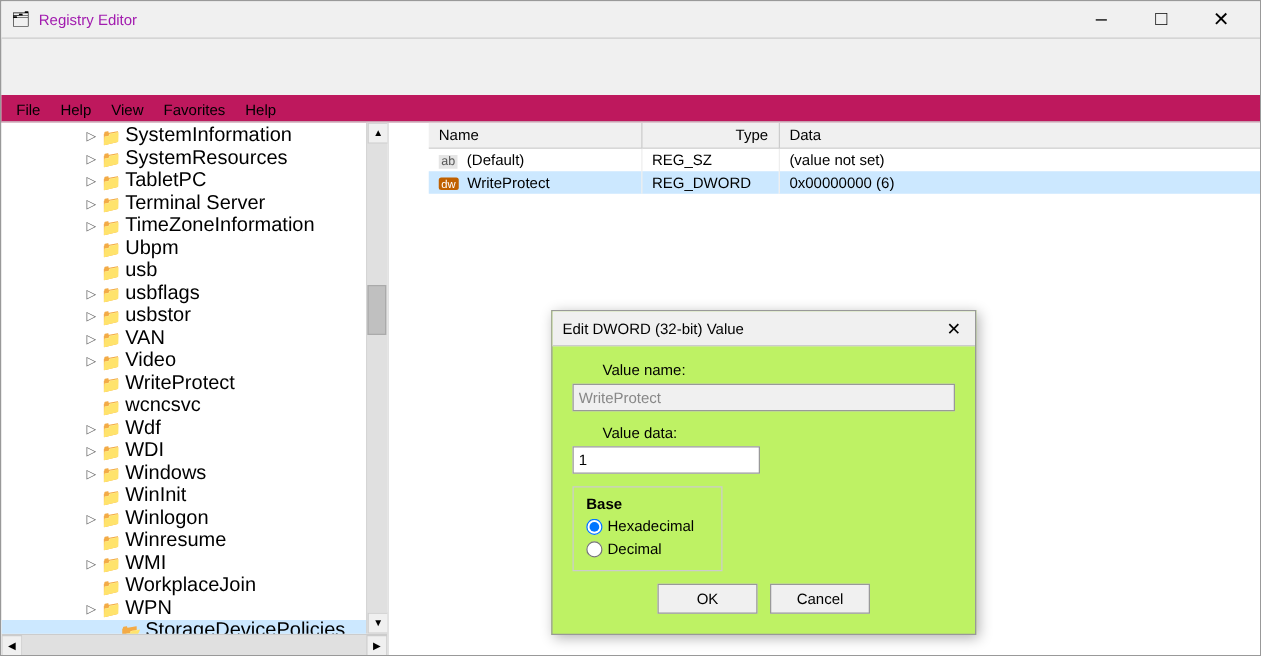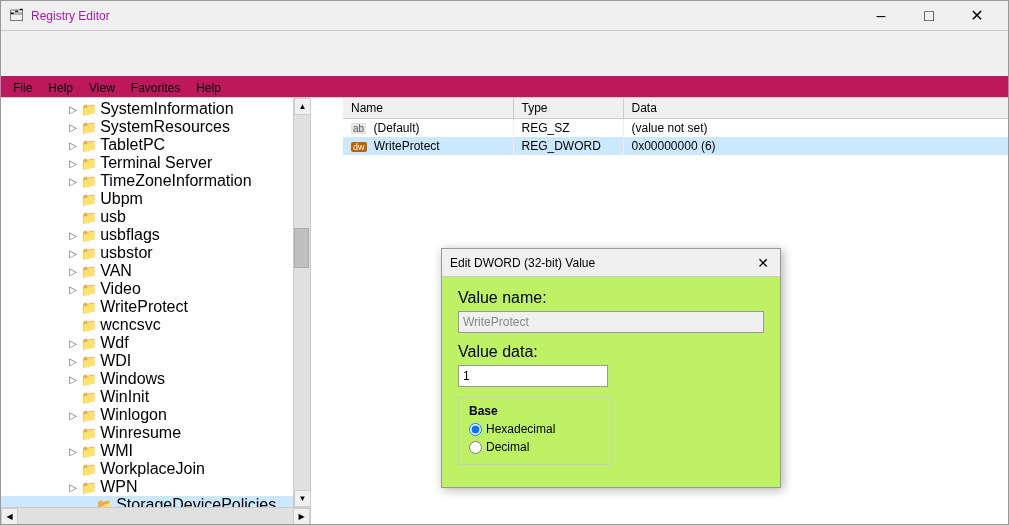--- a/index.html
+++ b/index.html
@@ -197,22 +197,23 @@
       display: flex;
       align-items: center;
       justify-content: center;
     }
 
     .dialog-body {
       padding: 12px 16px;
     }
 
     .dialog-label {
-      font-size: 16px;
+      font-size: 12px;
       margin-bottom: 4px;
+      margin-left: 24px;
     }
 
     .dialog-input {
       width: 100%;
       height: 22px;
       border: 1px solid #999;
       padding: 2px 4px;
       font-size: 12px;
       background: white;
       margin-bottom: 10px;
@@ -230,21 +231,21 @@
       height: 22px;
       border: 1px solid #999;
       padding: 2px 4px;
       font-size: 12px;
       background: white;
     }
 
     .base-group {
       border: 1px solid #ccc;
       padding: 6px 10px;
-      width: 154px;
+      width: 120px;
     }
 
     .base-group-label {
       font-size: 12px;
       font-weight: bold;
       margin-bottom: 4px;
     }
 
     .radio-row {
       display: flex;
@@ -554,21 +555,21 @@
         <div class="h-scroll-track"></div>
         <div class="h-scroll-btn">▶</div>
       </div>
     </div>
 
     <div class="right-panel">
       <table class="registry-table">
         <thead>
           <tr>
             <th style="width:170px;">Name</th>
-            <th style="width:110px;">Type</th>
+            <th style="width:110px;text-align:right;">Type</th>
             <th>Data</th>
           </tr>
         </thead>
         <tbody>
           <tr>
             <td>
               <span style="font-size:10px;background:#e5e5e5;padding:0 2px;margin-right:4px;color:#555;">ab</span>
               <span>(Default)</span>
             </td>
             <td>REG_SZ</td>
@@ -606,18 +607,22 @@
               <input type="radio" name="base" id="hex" checked="" style="">
               <label for="hex">Hexadecimal</label>
             </div>
             <div class="radio-row">
               <input type="radio" name="base" id="dec" style="">
               <label for="dec">Decimal</label>
             </div>
           </div>
         </div>
 
+        <div class="dialog-buttons">
+          <button class="dialog-btn">OK</button>
+          <button class="dialog-btn">Cancel</button>
+        </div>
       </div>
     </div>
 
   </div>
 
 </div>
 
 </body></html>

